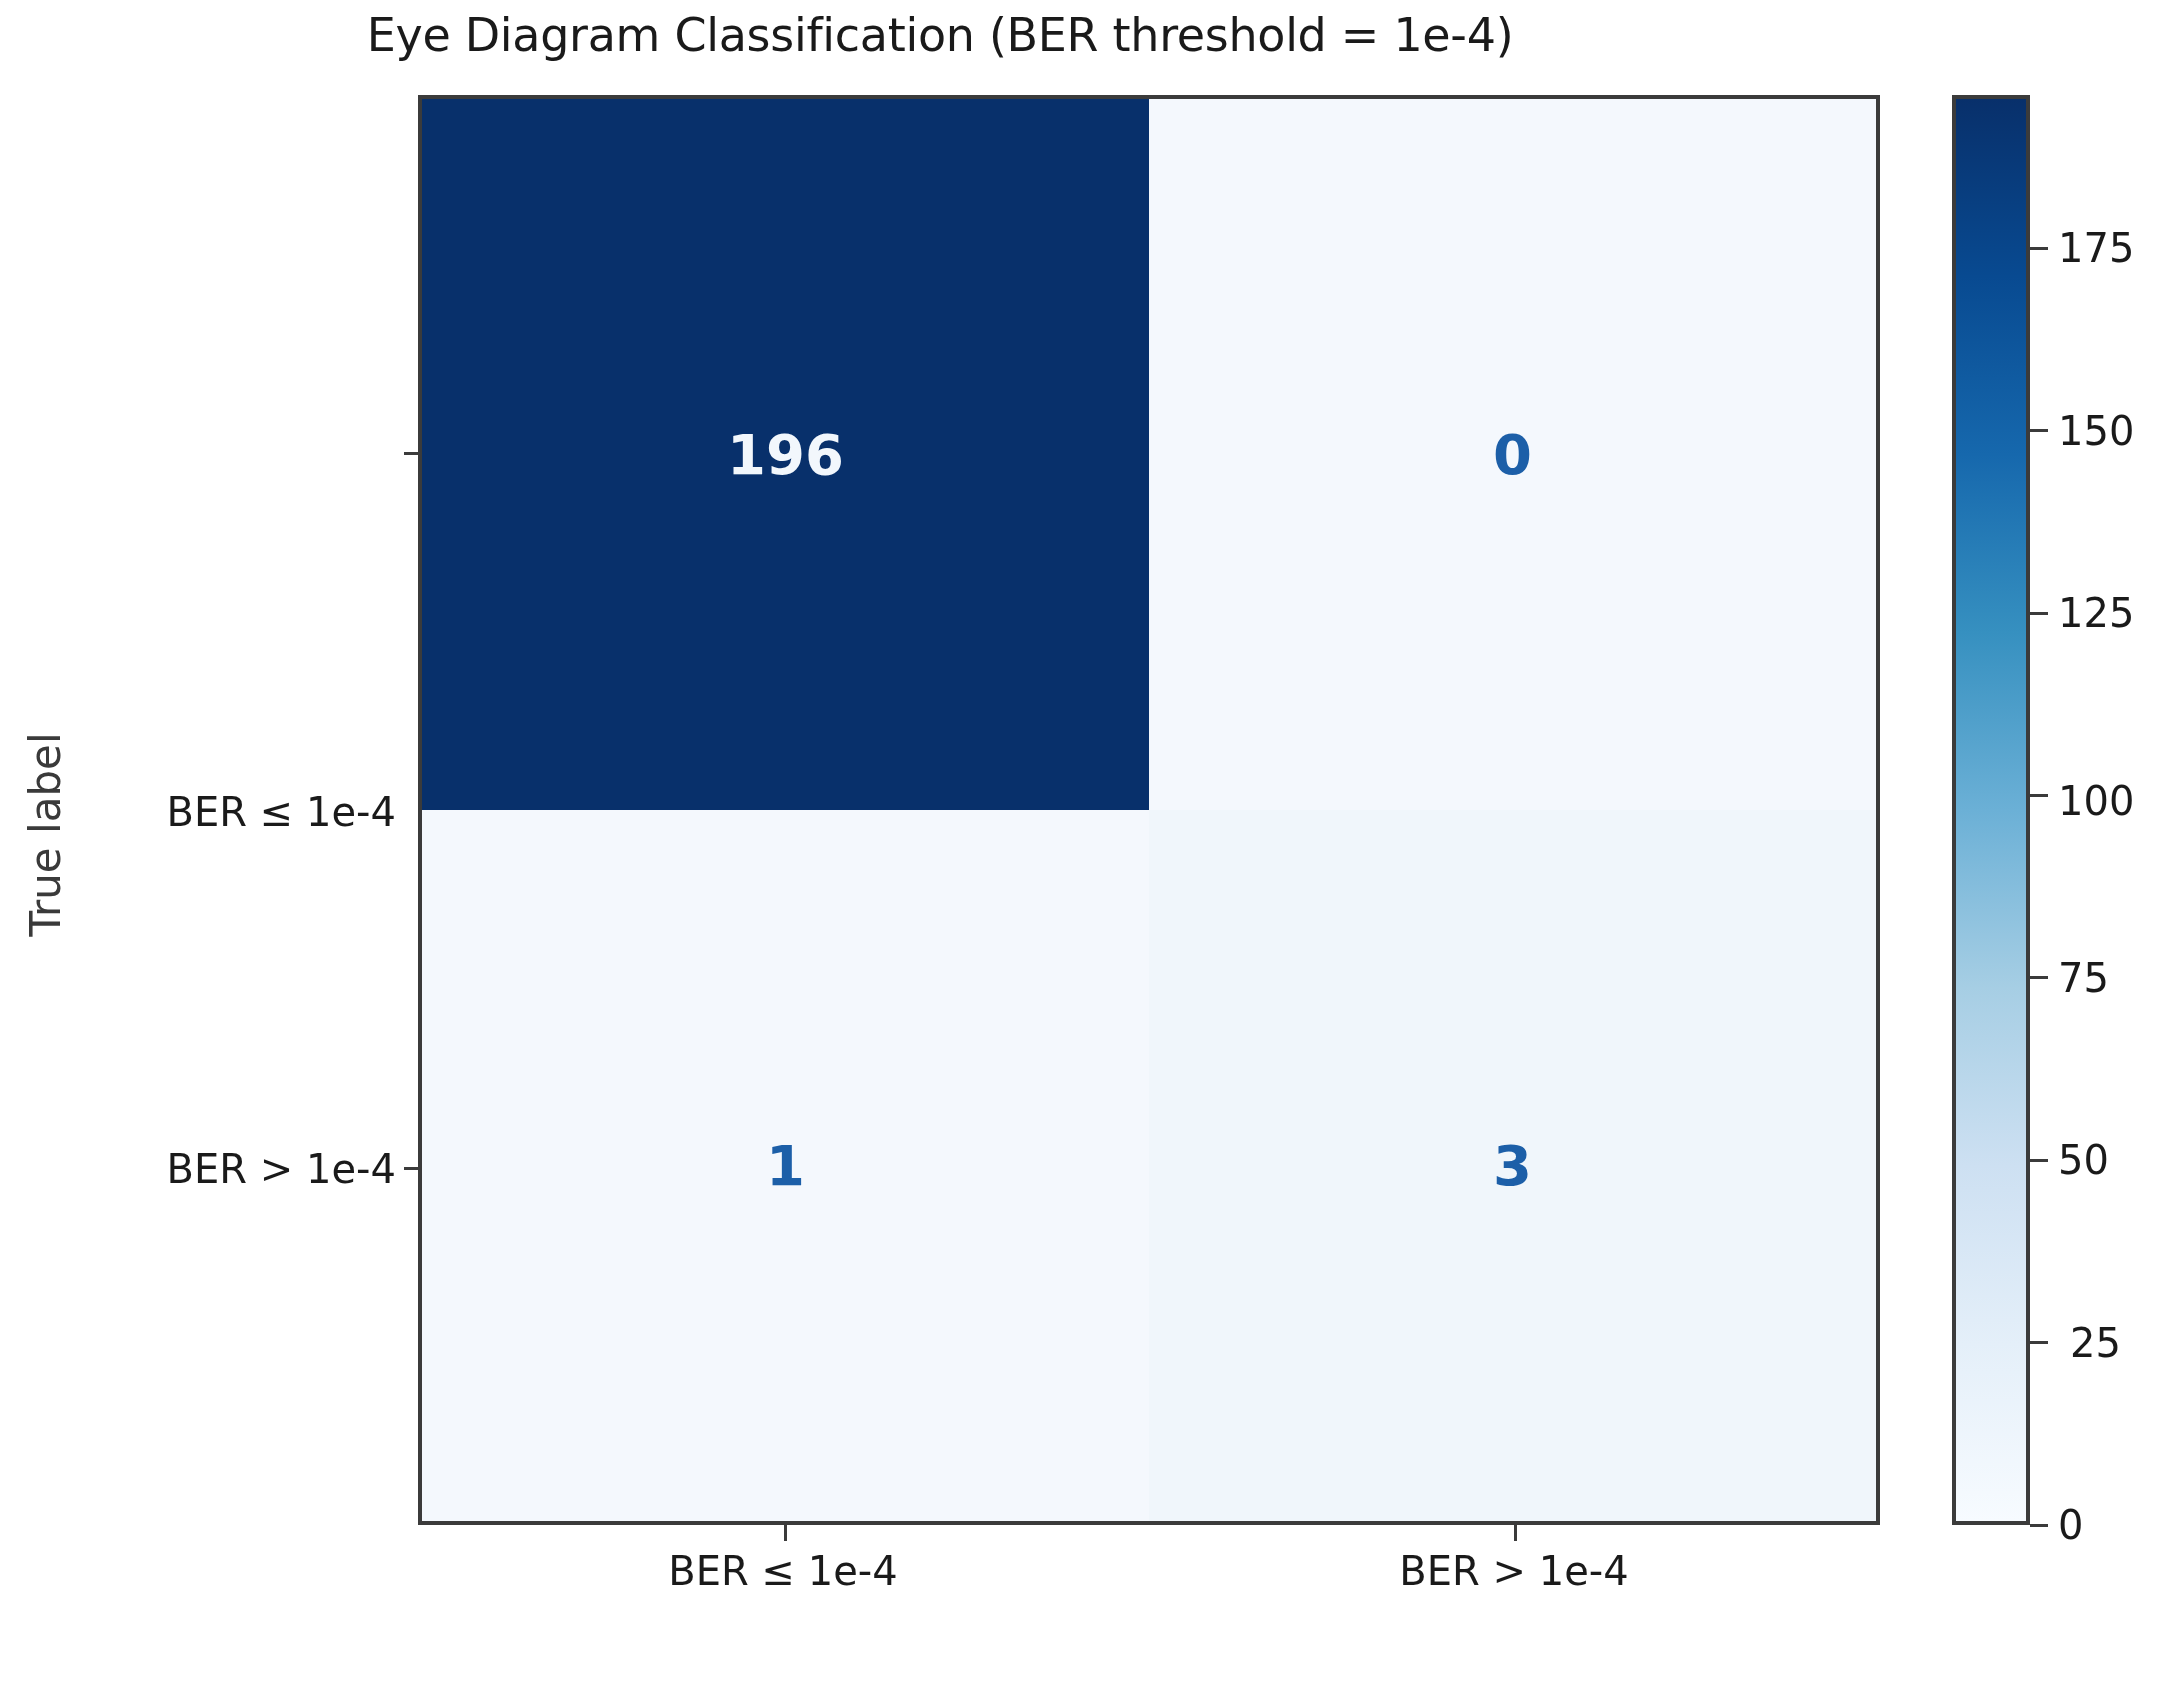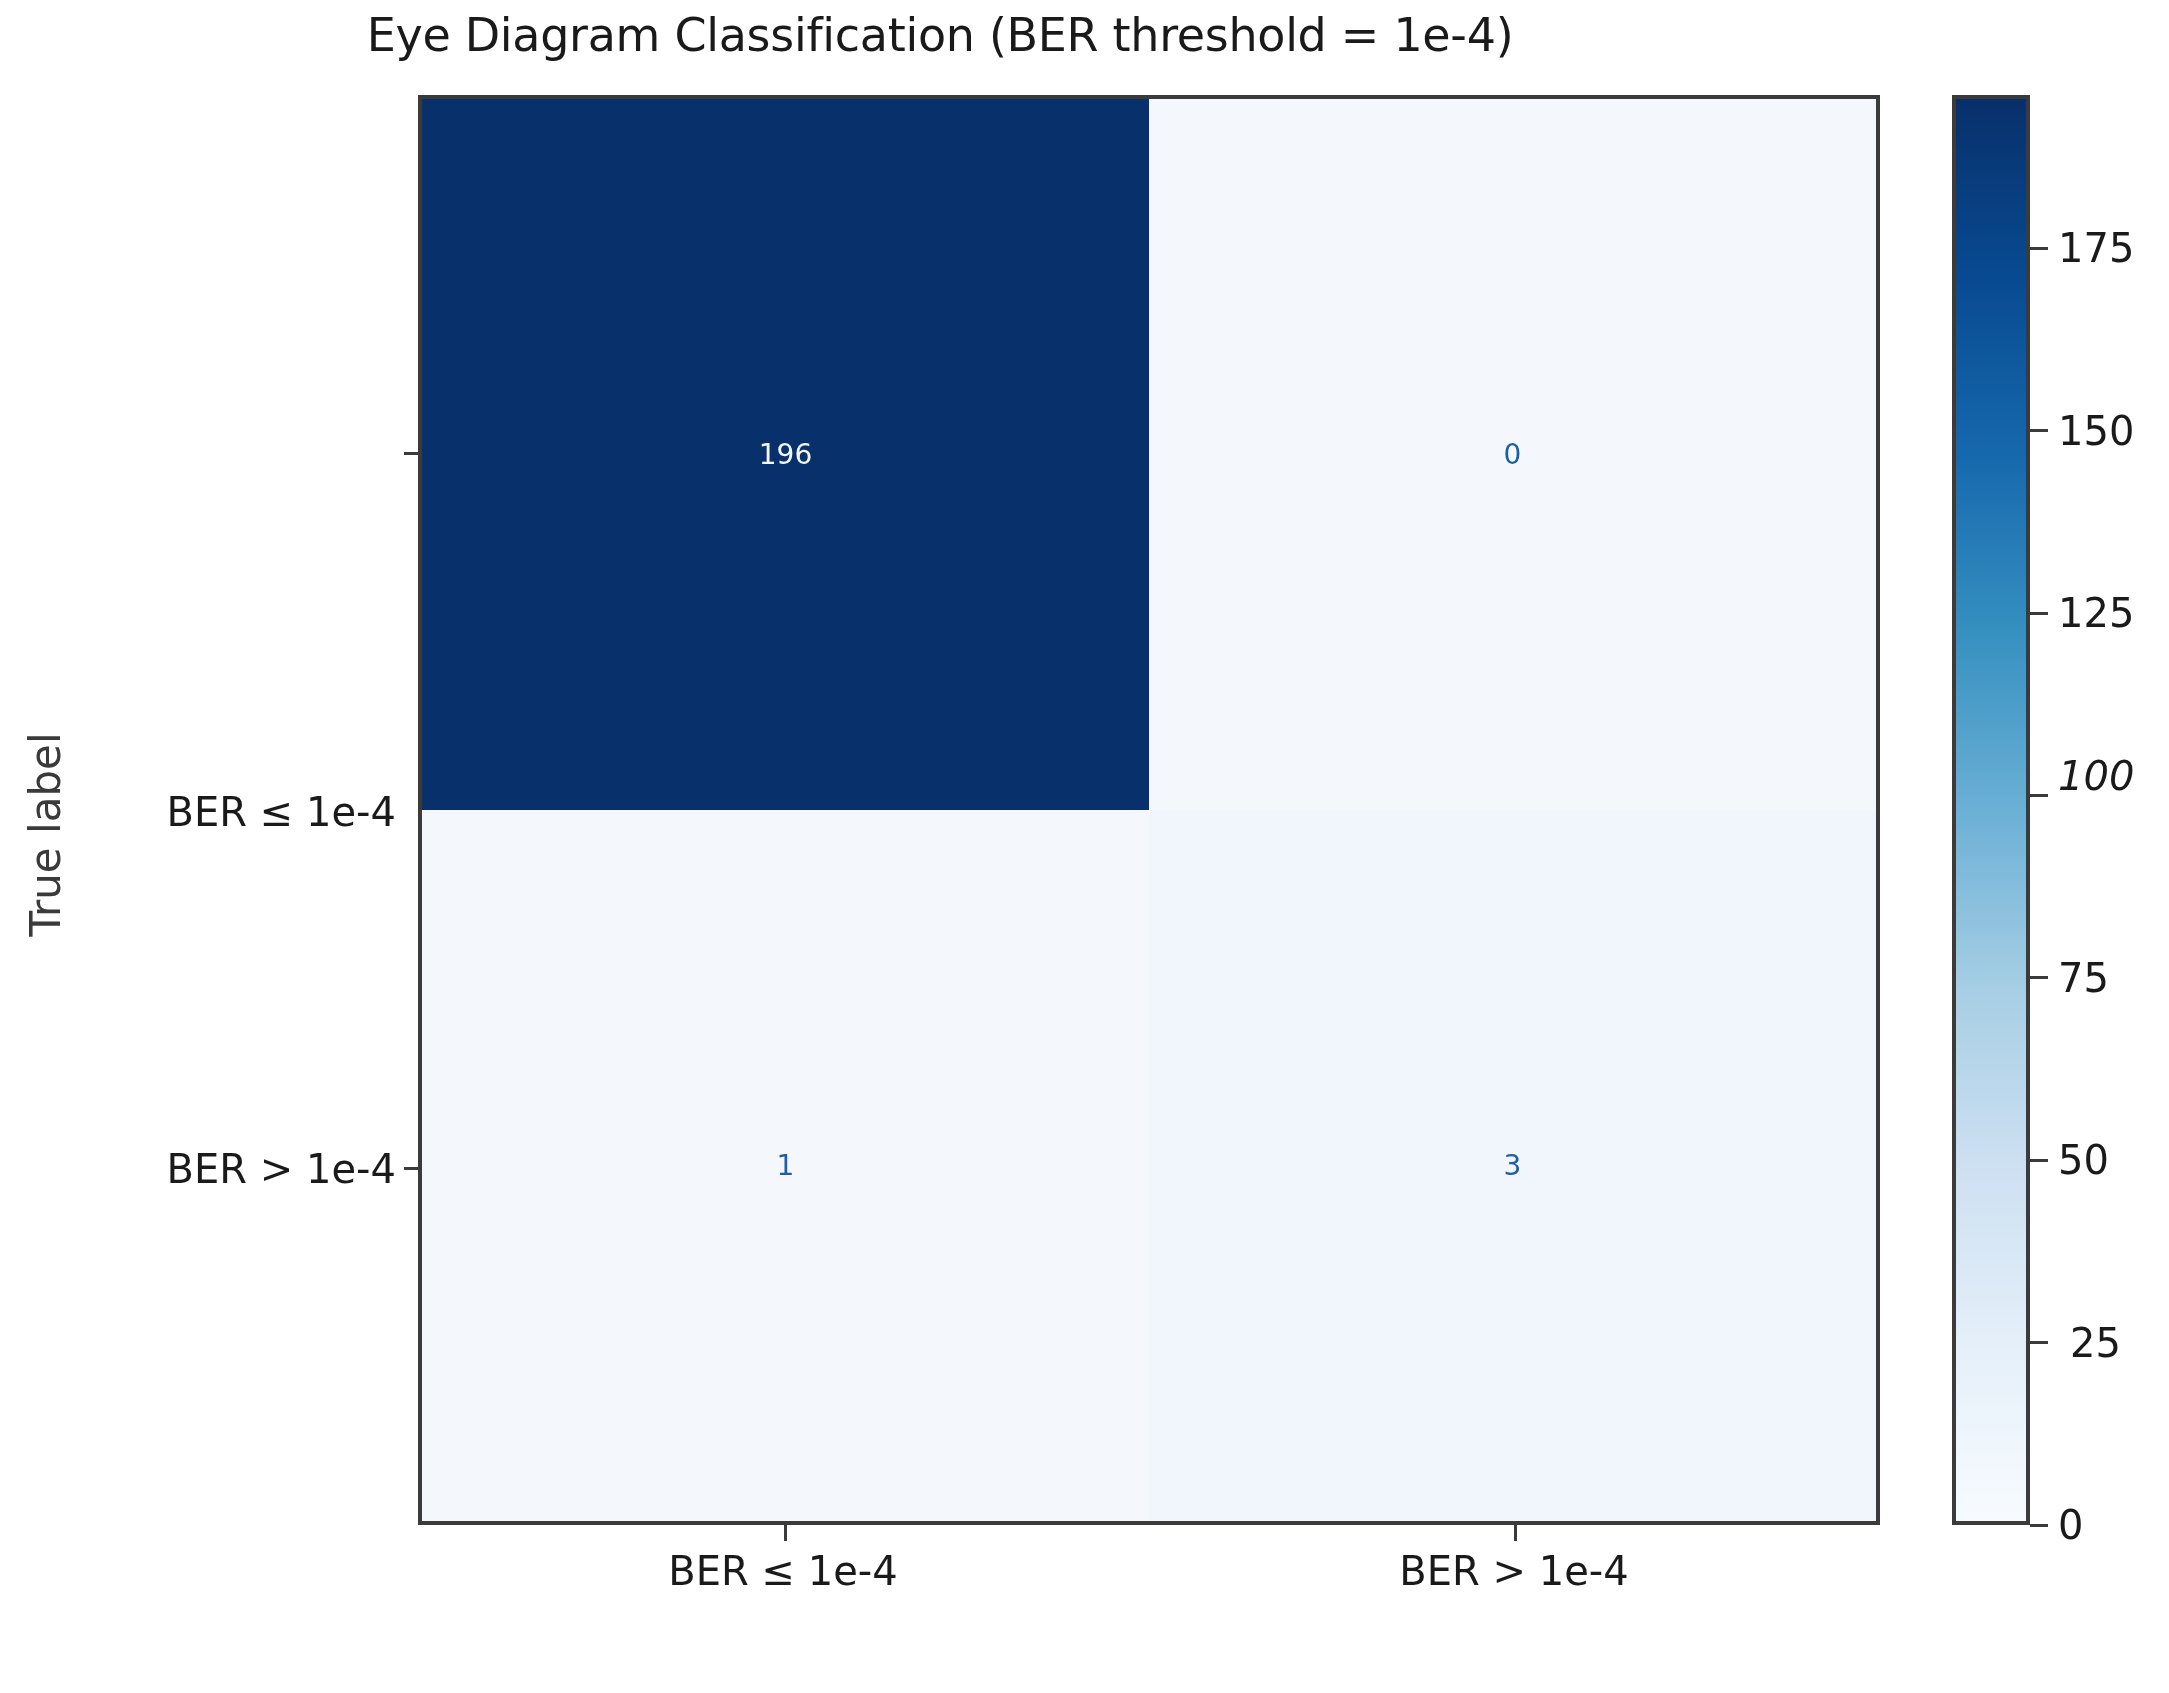--- a/index.html
+++ b/index.html
@@ -46,22 +46,22 @@
     overflow: hidden;
   }
 
   .matrix-cell {
     position: relative;
     display: flex;
     align-items: center;
     justify-content: center;
   }
   .cell-value {
-    font-size: 28px;
-    font-weight: 400;
+    font-size: 56px;
+    font-weight: 700;
     line-height: 1;
     user-select: none;
   }
   .ytick-label {
     position: absolute;
     width: 360px;
     text-align: right;
     font-size: 40px;
     color: #1a1a1a;
     white-space: nowrap;
@@ -209,21 +209,21 @@
     <div id="colorbar-ticks">
         <div class="cbar-tick" style="top: 1428.5px;"></div>
         <div class="cbar-label" style="top: 1430px;">0</div>
         <div class="cbar-tick" style="top: 1246.1px;"></div>
         <div class="cbar-label" style="top: 1247.6px; margin-left: 12px;">25</div>
         <div class="cbar-tick" style="top: 1063.7px;"></div>
         <div class="cbar-label" style="top: 1065.2px;">50</div>
         <div class="cbar-tick" style="top: 881.306px;"></div>
         <div class="cbar-label" style="top: 882.806px;">75</div>
         <div class="cbar-tick" style="top: 698.908px;"></div>
-        <div class="cbar-label" style="top: 681px; font-style: italic;">100</div>
+        <div class="cbar-label" style="top: 706px;">100</div>
         <div class="cbar-tick" style="top: 516.51px;"></div>
         <div class="cbar-label" style="top: 518.01px;">125</div>
         <div class="cbar-tick" style="top: 334.112px;"></div>
         <div class="cbar-label" style="top: 335.612px;">150</div>
         <div class="cbar-tick" style="top: 151.714px;"></div>
         <div class="cbar-label" style="top: 153.214px; text-align: center;">175</div>
       </div>
   </div>
 
 </div>

